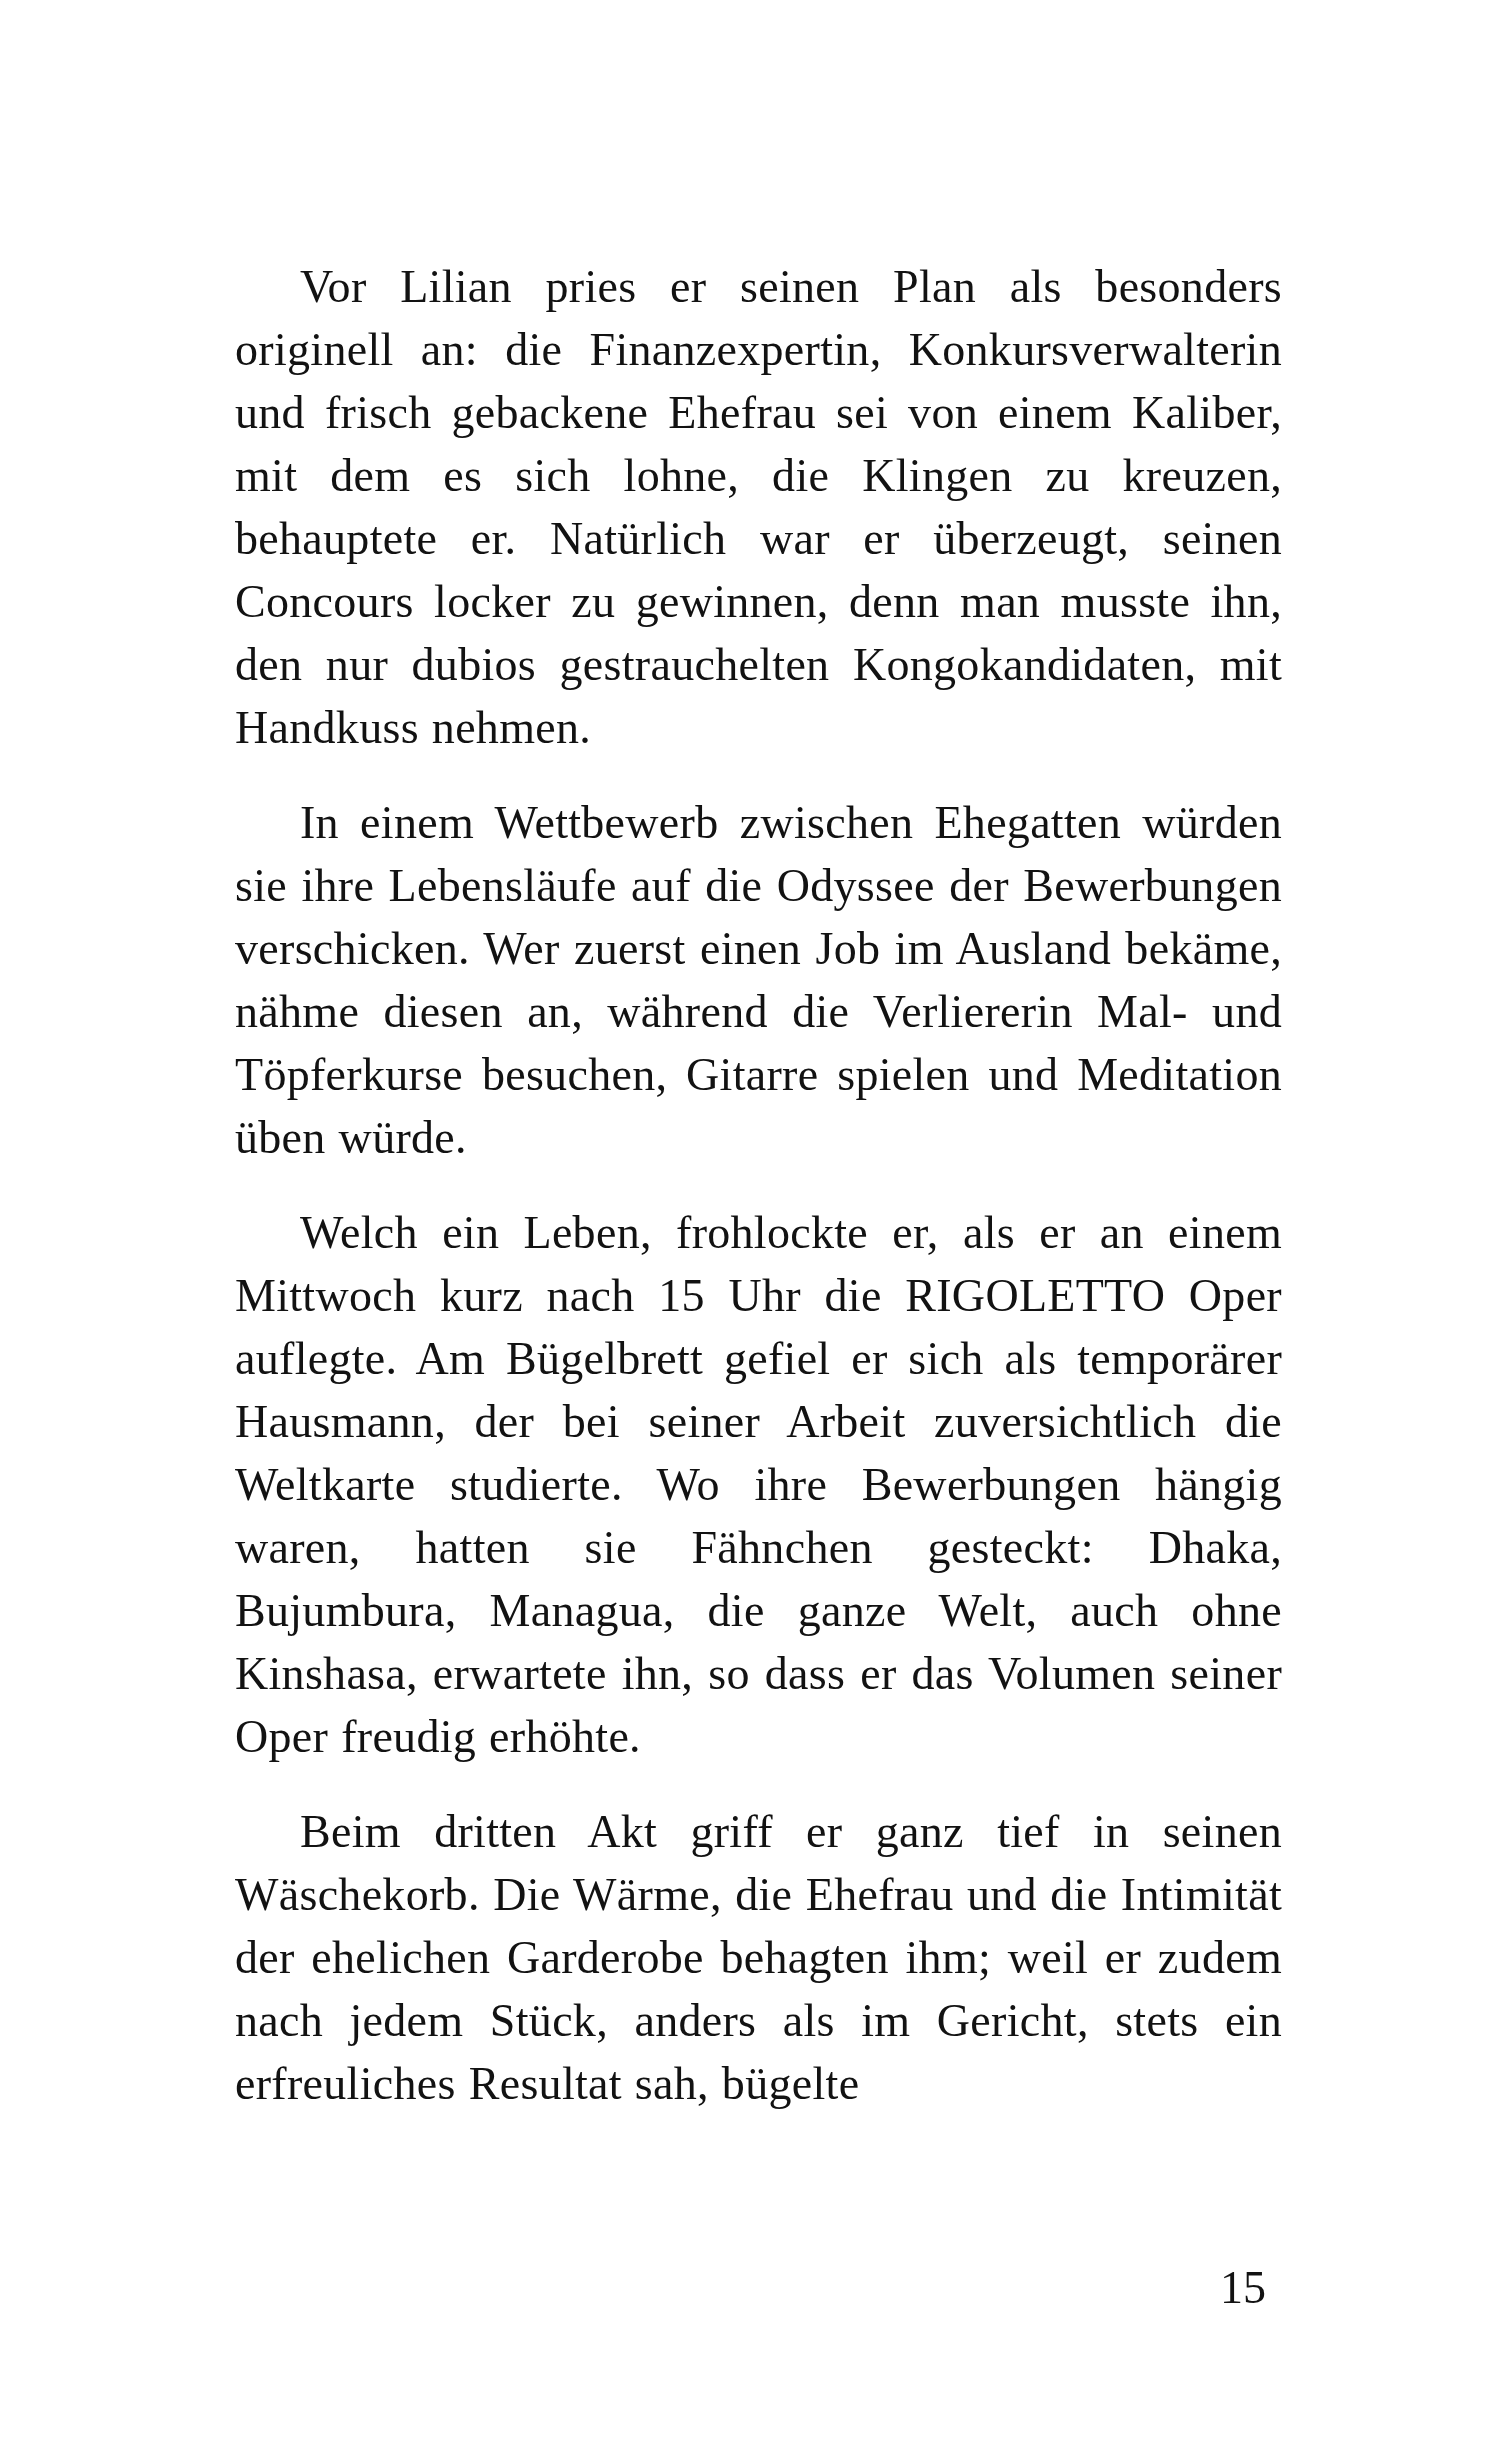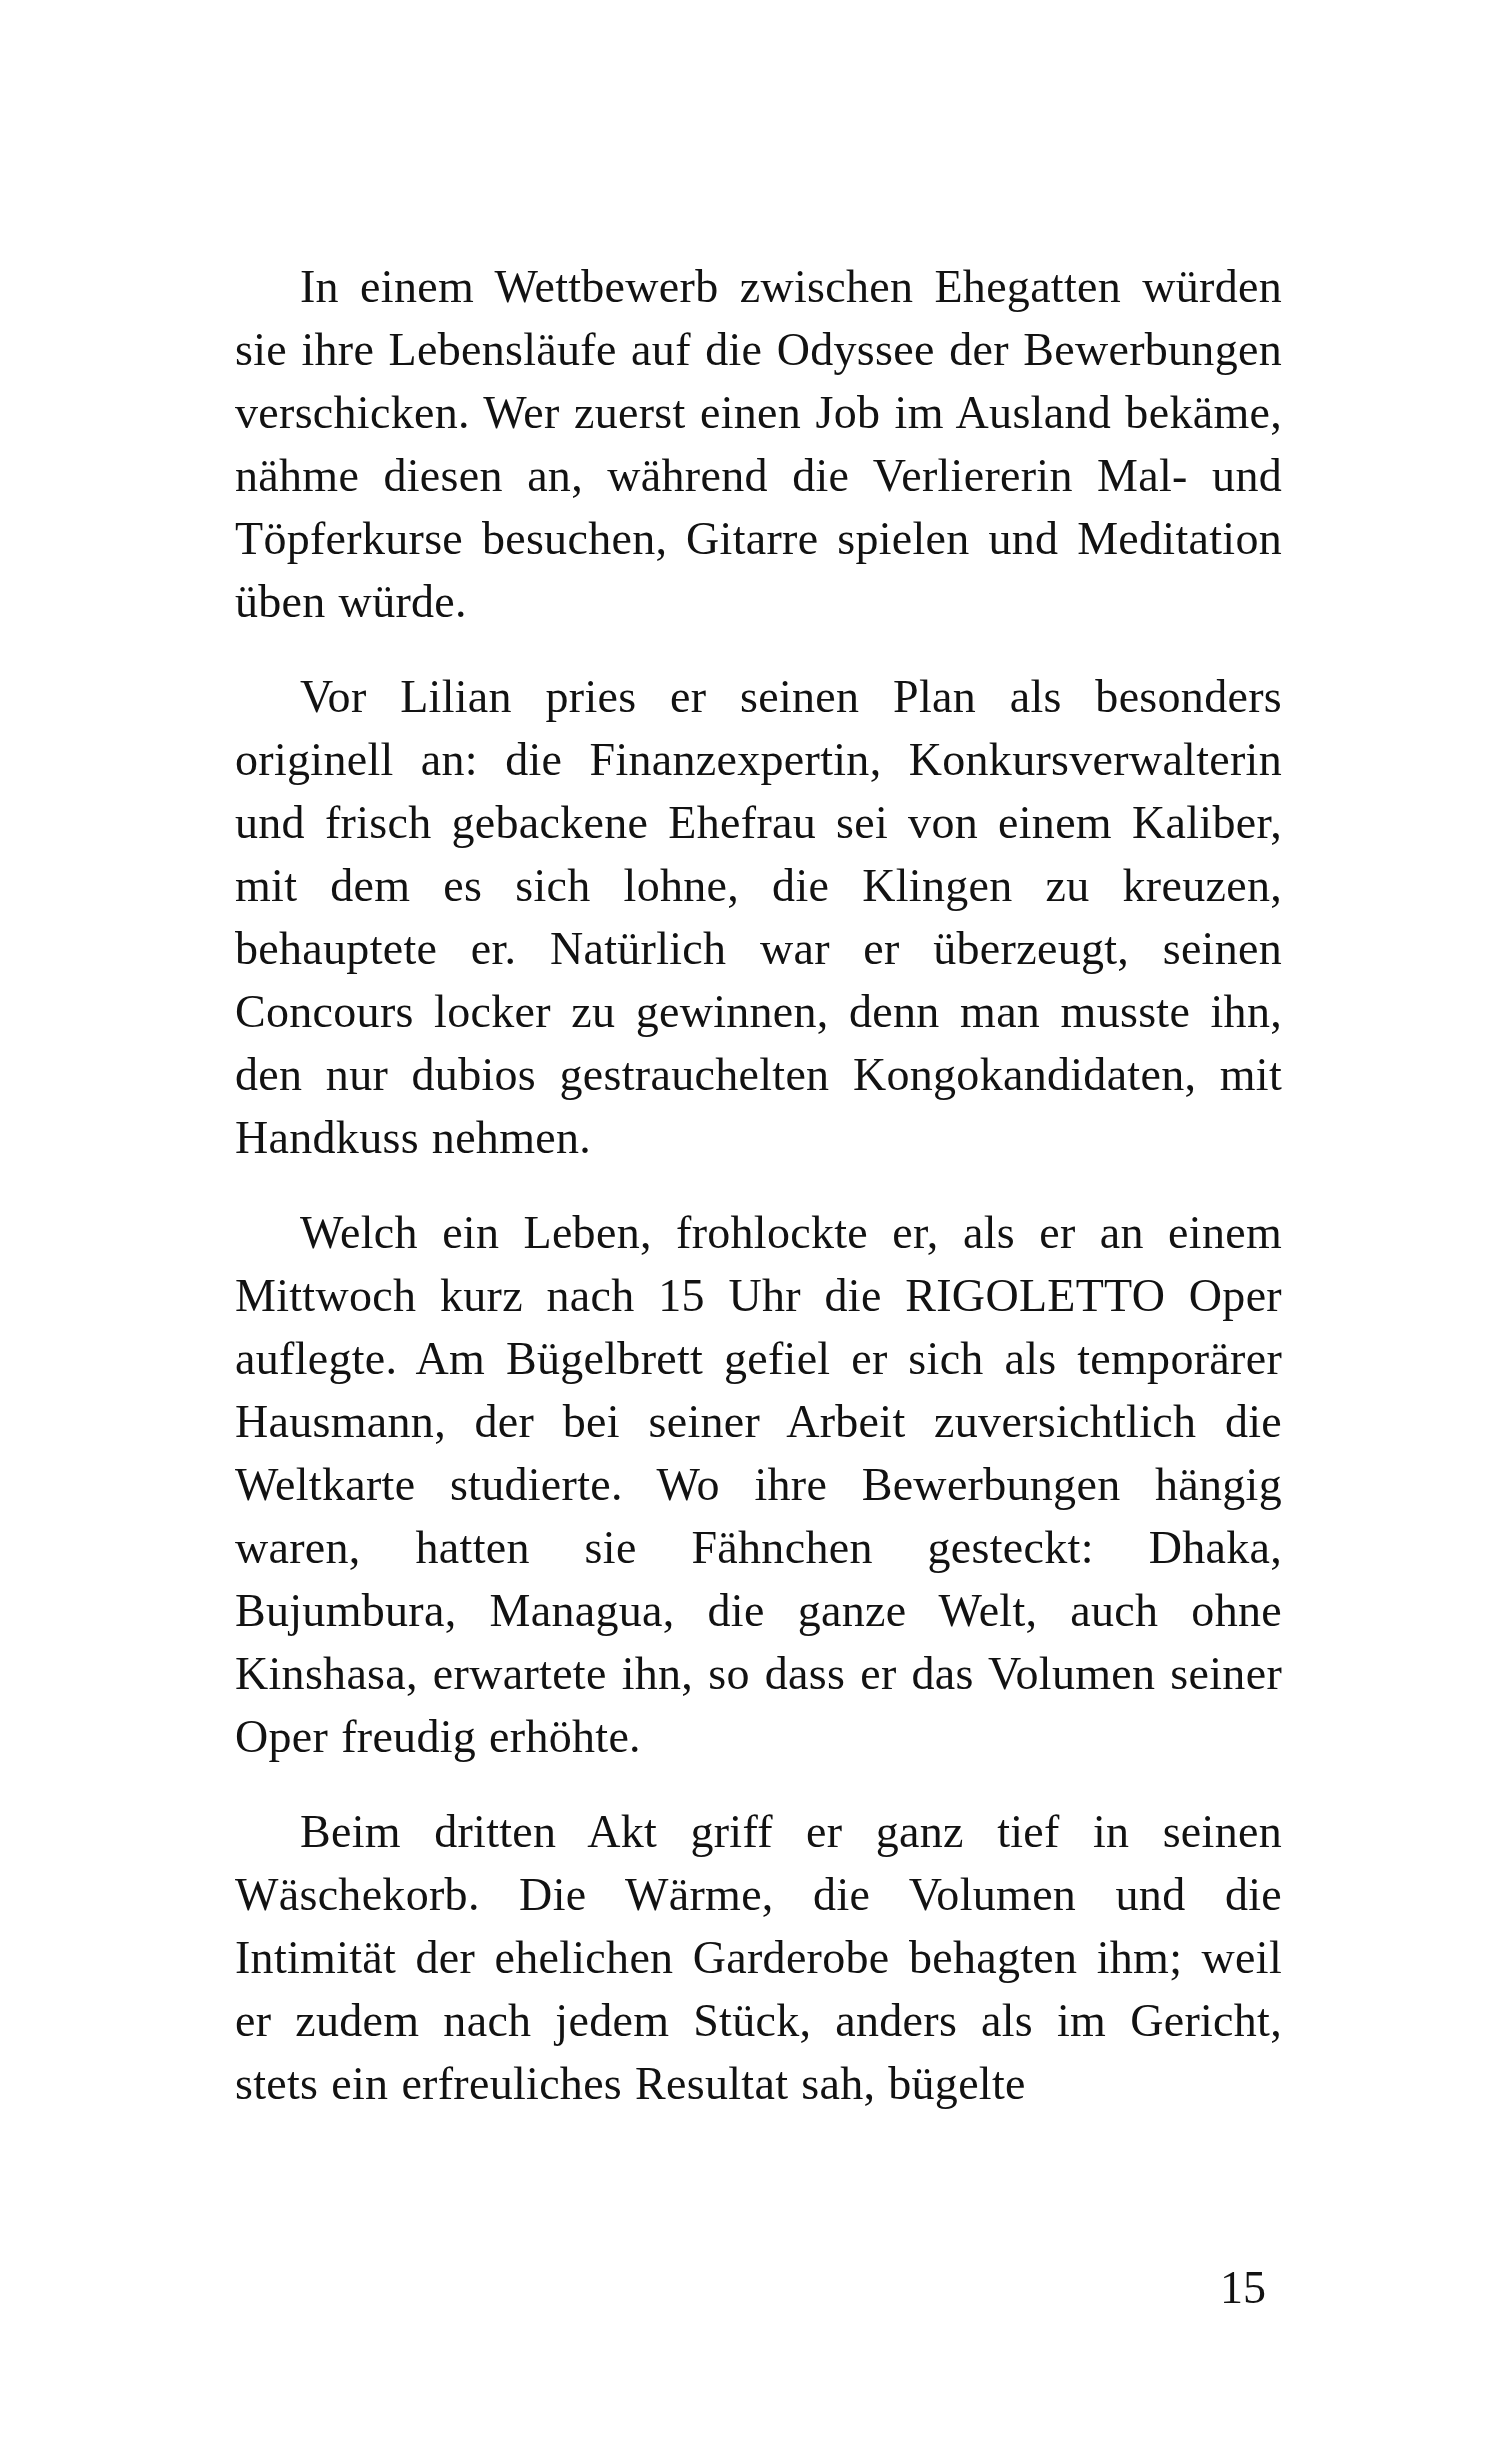--- a/index.html
+++ b/index.html
@@ -40,20 +40,20 @@
     font-size: 46px;
     line-height: 1;
     text-align: right;
   }
 </style>
 </head>
 <body>
 
 <div class="page">
   <div class="body-text">
+    <p>Vor Lilian pries er seinen Plan als besonders originell an: die Finanzexpertin, Konkursverwalterin und frisch gebackene Ehefrau sei von einem Kaliber, mit dem es sich lohne, die Klingen zu kreuzen, behauptete er. Natürlich war er überzeugt, seinen Concours locker zu gewinnen, denn man musste ihn, den nur dubios gestrauchelten Kongokandidaten, mit Handkuss nehmen.</p>
     <p>In einem Wettbewerb zwischen Ehegatten würden sie ihre Lebensläufe auf die Odyssee der Bewerbungen verschicken. Wer zuerst einen Job im Ausland bekäme, nähme diesen an, während die Verliererin Mal- und Töpferkurse besuchen, Gitarre spielen und Meditation üben würde.</p>
-    <p>Vor Lilian pries er seinen Plan als besonders originell an: die Finanzexpertin, Konkursverwalterin und frisch gebackene Ehefrau sei von einem Kaliber, mit dem es sich lohne, die Klingen zu kreuzen, behauptete er. Natürlich war er überzeugt, seinen Concours locker zu gewinnen, denn man musste ihn, den nur dubios gestrauchelten Kongokandidaten, mit Handkuss nehmen.</p>
     <p>Welch ein Leben, frohlockte er, als er an einem Mittwoch kurz nach 15 Uhr die RIGOLETTO Oper auflegte. Am Bügelbrett gefiel er sich als temporärer Hausmann, der bei seiner Arbeit zuversichtlich die Weltkarte studierte. Wo ihre Bewerbungen hängig waren, hatten sie Fähnchen gesteckt: Dhaka, Bujumbura, Managua, die ganze Welt, auch ohne Kinshasa, erwartete ihn, so dass er das Volumen seiner Oper freudig erhöhte.</p>
-    <p>Beim dritten Akt griff er ganz tief in seinen Wäschekorb. Die Wärme, die Volumen und die Intimität der ehelichen Garderobe behagten ihm; weil er zudem nach jedem Stück, anders als im Gericht, stets ein erfreuliches Resultat sah, bügelte</p>
+    <p>Beim dritten Akt griff er ganz tief in seinen Wäschekorb. Die Wärme, die Ehefrau und die Intimität der ehelichen Garderobe behagten ihm; weil er zudem nach jedem Stück, anders als im Gericht, stets ein erfreuliches Resultat sah, bügelte</p>
   </div>
   <div class="page-number">15</div>
 </div>
 
 
 </body></html>

